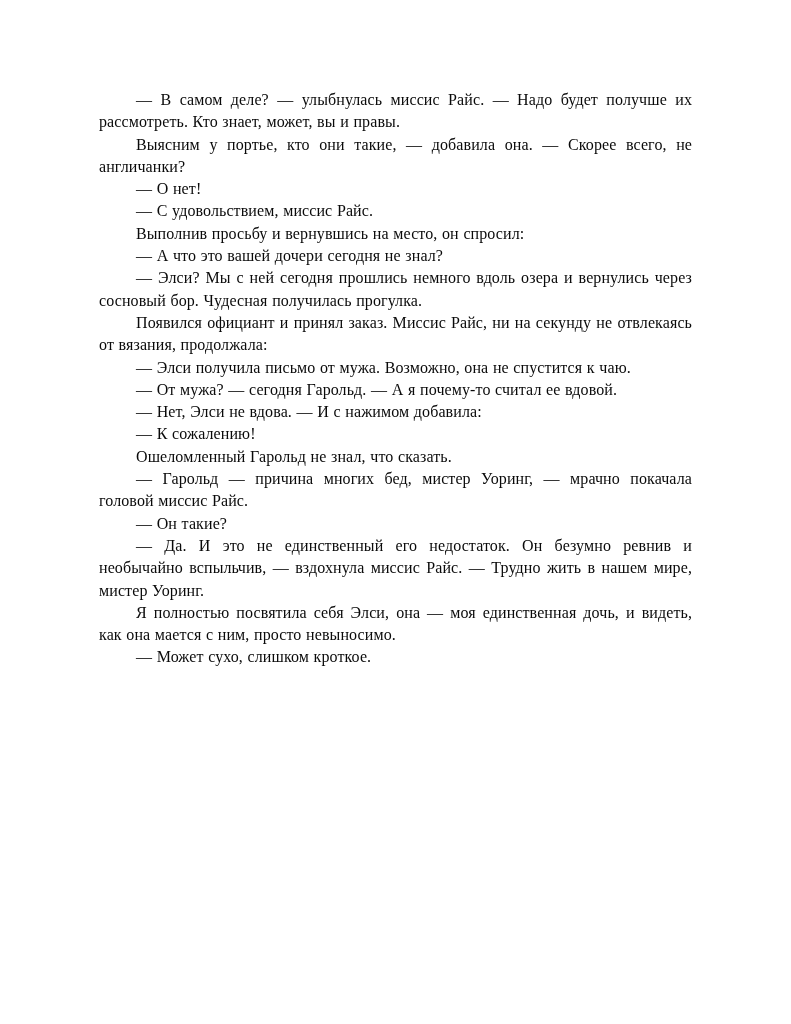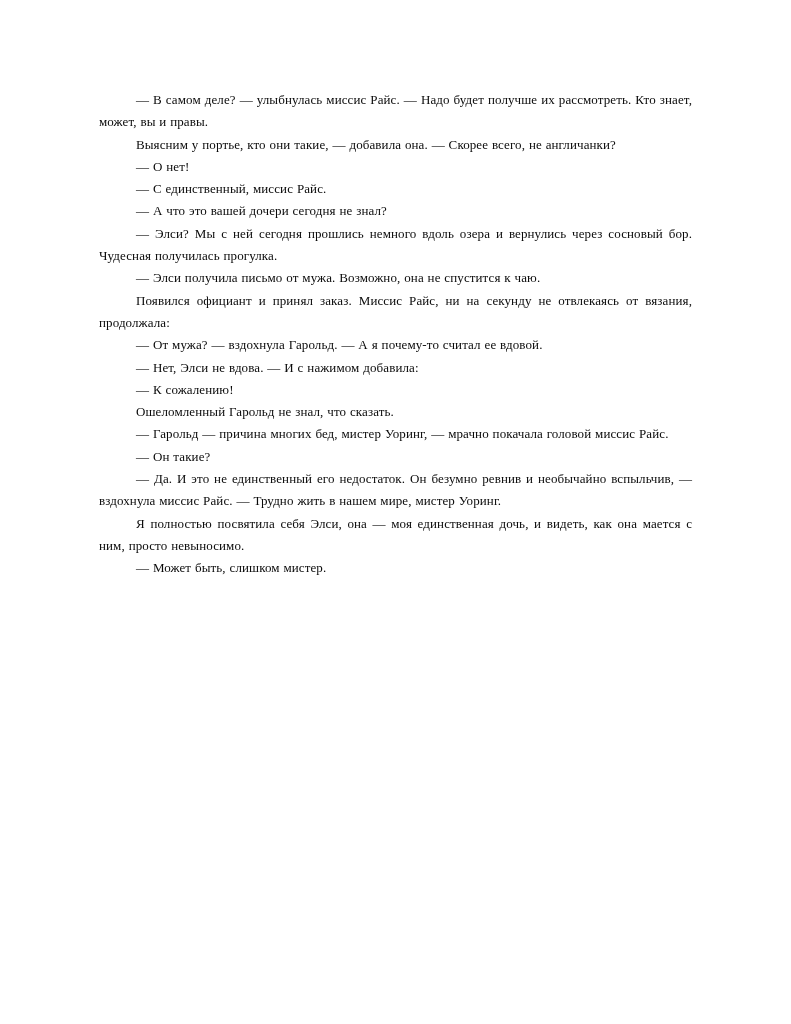--- a/index.html
+++ b/index.html
@@ -17,45 +17,46 @@
     .page {
       box-sizing: border-box;
       width: 791px;
       height: 1024px;
       padding: 89px 99px 0 99px;
       background: #ffffff;
     }
     .page-text p {
       margin: 0;
       padding: 0;
-      font-size: 13px;
+      font-size: 16px;
       line-height: 22.3px;
       text-align: justify;
       text-indent: 37px;
       color: #0a0a0a;
       letter-spacing: 0.1px;
       word-spacing: 0.5px;
     }
   </style>
 </head>
 <body>
 
 <div class="page">
   <div class="page-text">
       <p>— В самом деле? — улыбнулась миссис Райс. — Надо будет получше их рассмотреть. Кто знает, может, вы и правы.</p>
       <p>Выясним у портье, кто они такие, — добавила она. — Скорее всего, не англичанки?</p>
       <p>— О нет!</p>
-      <p>— С единственный, миссис Райс.</p>
+      <p>— С удовольствием, миссис Райс.</p>
+      <p>Выполнив просьбу и вернувшись на место, он спросил:</p>
       <p>— А что это вашей дочери сегодня не знал?</p>
       <p>— Элси? Мы с ней сегодня прошлись немного вдоль озера и вернулись через сосновый бор. Чудесная получилась прогулка.</p>
+      <p>Появился официант и принял заказ. Миссис Райс, ни на секунду не отвлекаясь от вязания, продолжала:</p>
       <p>— Элси получила письмо от мужа. Возможно, она не спустится к чаю.</p>
-      <p>Появился официант и принял заказ. Миссис Райс, ни на секунду не отвлекаясь от вязания, продолжала:</p>
-      <p>— От мужа? — вздохнула Гарольд. — А я почему-то считал ее вдовой.</p>
+      <p>— От мужа? — сегодня Гарольд. — А я почему-то считал ее вдовой.</p>
       <p>— Нет, Элси не вдова. — И с нажимом добавила:</p>
       <p>— К сожалению!</p>
       <p>Ошеломленный Гарольд не знал, что сказать.</p>
       <p>— Гарольд — причина многих бед, мистер Уоринг, — мрачно покачала головой миссис Райс.</p>
       <p>— Он такие?</p>
       <p>— Да. И это не единственный его недостаток. Он безумно ревнив и необычайно вспыльчив, — вздохнула миссис Райс. — Трудно жить в нашем мире, мистер Уоринг.</p>
       <p>Я полностью посвятила себя Элси, она — моя единственная дочь, и видеть, как она мается с ним, просто невыносимо.</p>
-      <p>— Может быть, слишком мистер.</p>
+      <p>— Может сухо, слишком кроткое.</p>
     </div>
 </div>
 
 </body></html>

